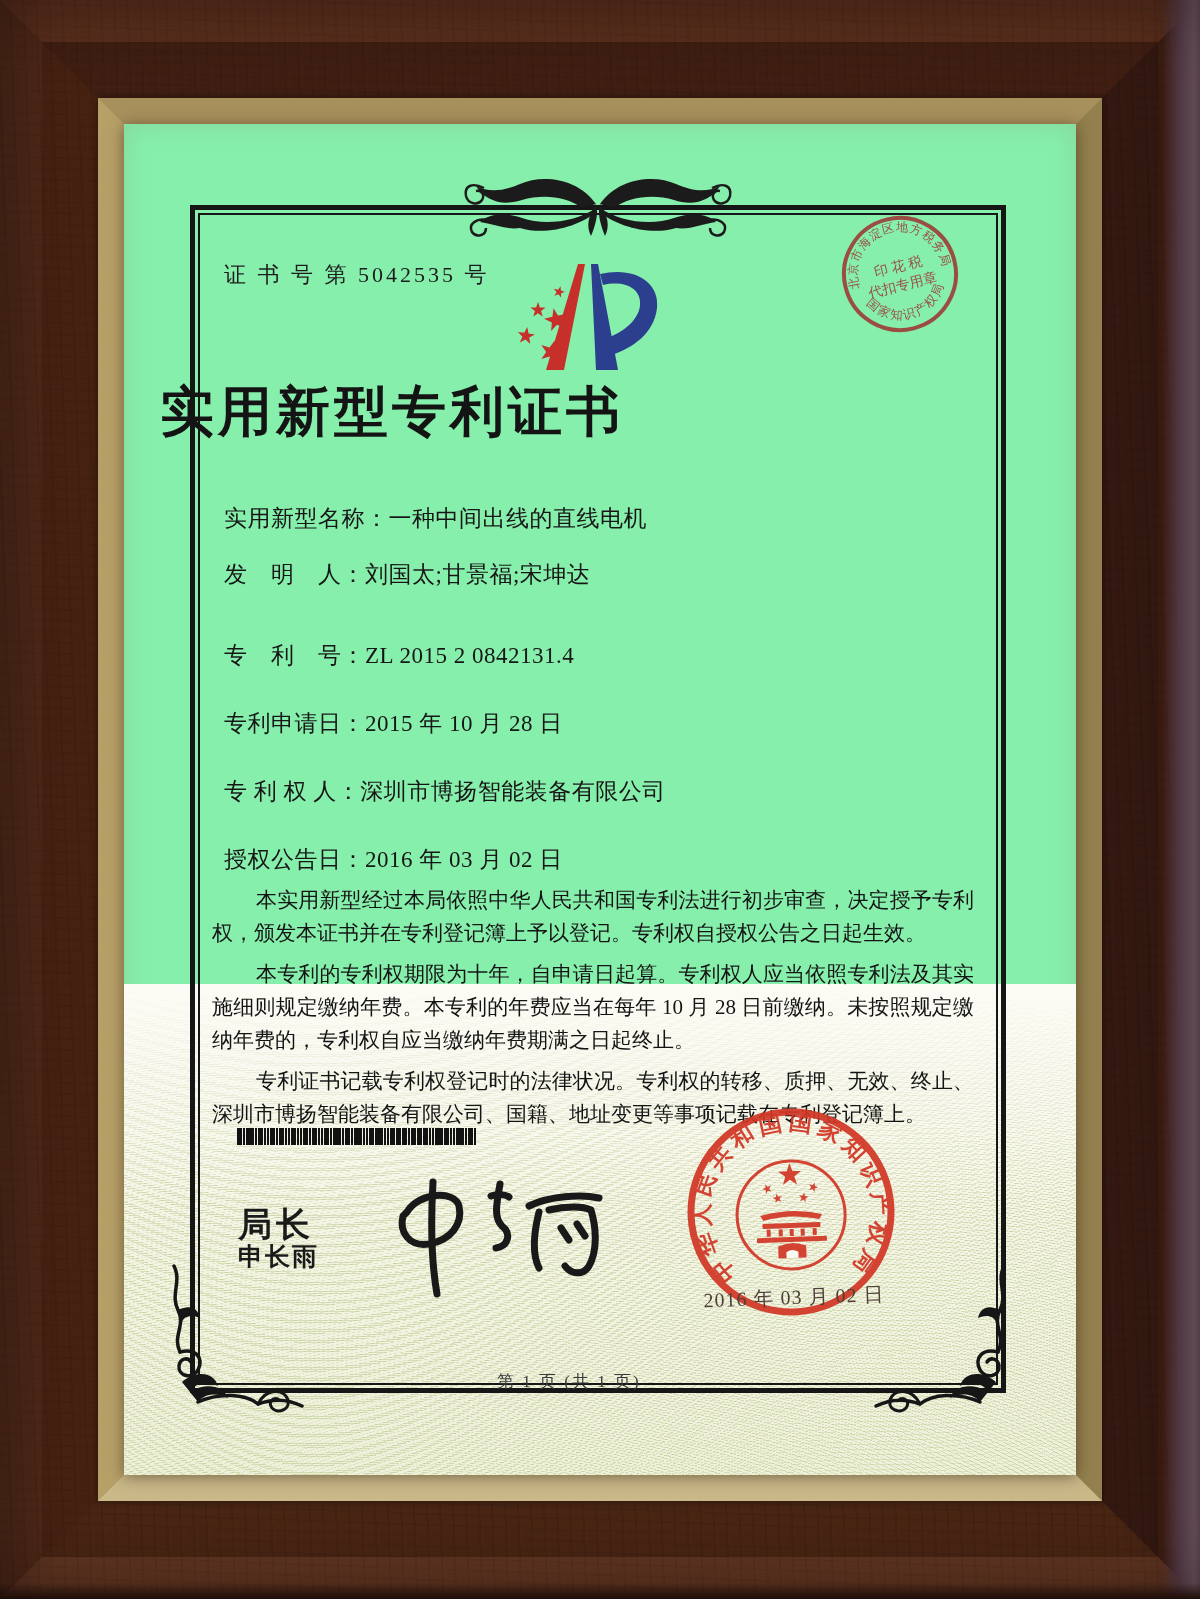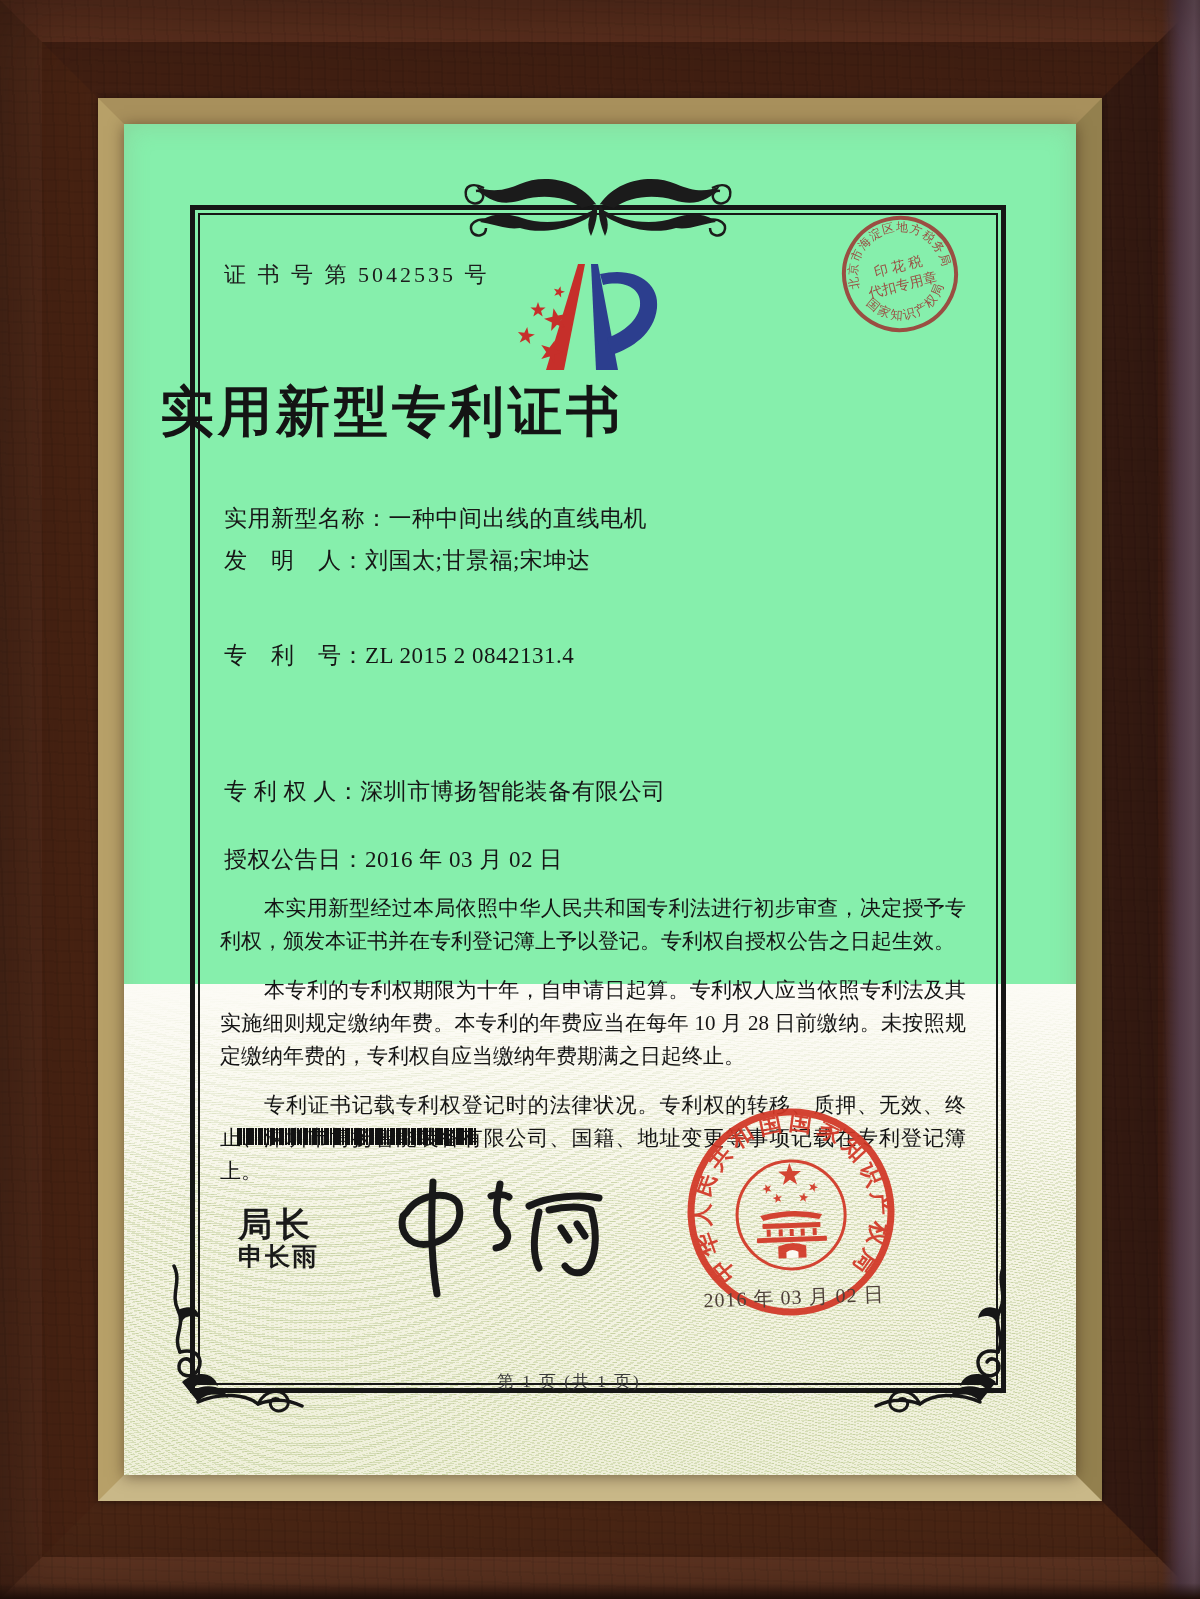--- a/index.html
+++ b/index.html
@@ -46,24 +46,24 @@
   .corner-fl{position:absolute;width:150px;height:150px;}
   .corner-fl.left{left:38px;top:1140px;}
   .corner-fl.right{left:742px;top:1140px;transform:scaleX(-1);}
   
   .cert-no{position:absolute;left:100px;top:136px;font-size:22px;color:#1c1c1c;letter-spacing:3px;}
   .logo{position:absolute;left:390px;top:134px;}
   .tax-stamp{position:absolute;left:712px;top:86px;transform:rotate(-14deg);opacity:.88;}
   .title{position:absolute;left:66px;top:252px;width:816px;text-align:left;
     font-size:54px;font-weight:700;color:#141414;letter-spacing:4px;transform:translateX(-30px);}
   .row{position:absolute;left:100px;width:760px;font-size:23px;color:#161616;letter-spacing:.5px;white-space:nowrap;}
-  .r0{top:379px}.r1{top:421px}.r2{top:516px}.r3{top:584px}.r4{top:652px}.r5{top:720px}
+  .r0{top:379px}.r1{top:435px}.r2{top:516px}.r3{top:584px}.r4{top:652px}.r5{top:720px}
   .legal{position:absolute;left:80px;top:752px;width:778px;font-size:21px;line-height:33px;
     color:#141414;text-align:justify;}
-  .legal p{margin:16px;text-indent:2.1em;}
+  .legal p{margin:8px;text-indent:2.1em;}
   .barcode{position:absolute;left:113px;top:1004px;width:240px;height:17px;
     background:
       repeating-linear-gradient(90deg,#121212 0 2px,transparent 2px 3px),
       repeating-linear-gradient(90deg,#121212 0 1px,transparent 1px 7px),
       repeating-linear-gradient(90deg,#121212 0 3px,transparent 3px 11px);}
   .director-label{position:absolute;left:114px;top:1078px;font-size:34px;color:#1a1a1a;letter-spacing:4px;
     font-family:"Liberation Sans","DejaVu Sans",sans-serif;font-weight:700;}
   .director-name{position:absolute;left:114px;top:1116px;font-size:25px;color:#1a1a1a;letter-spacing:2px;
     font-family:Liberation Serif, serif;font-weight:700;}
   .signature{position:absolute;left:255px;top:1036px;}
@@ -170,20 +170,23 @@
     <div class="title">实用新型专利证书</div>
 
     <div class="row r0">
       <span>实用新型名称：</span><span>一种中间出线的直线电机</span>
     </div>
     <div class="row r1">
       <span>发　明　人：</span><span>刘国太;甘景福;宋坤达</span>
     </div>
     <div class="row r2">
       <span>专　利　号：</span><span>ZL 2015 2 0842131.4</span>
+    </div>
+    <div class="row r3">
+      <span>专利申请日：</span><span>2015 年 10 月 28 日</span>
     </div>
     <div class="row r4">
       <span>专 利 权 人：</span><span>深圳市博扬智能装备有限公司</span>
     </div>
     <div class="row r5">
       <span>授权公告日：</span><span>2016 年 03 月 02 日</span>
     </div>
 
     <div class="legal">
       <p>本实用新型经过本局依照中华人民共和国专利法进行初步审查，决定授予专利权，颁发本证书并在专利登记簿上予以登记。专利权自授权公告之日起生效。</p>

